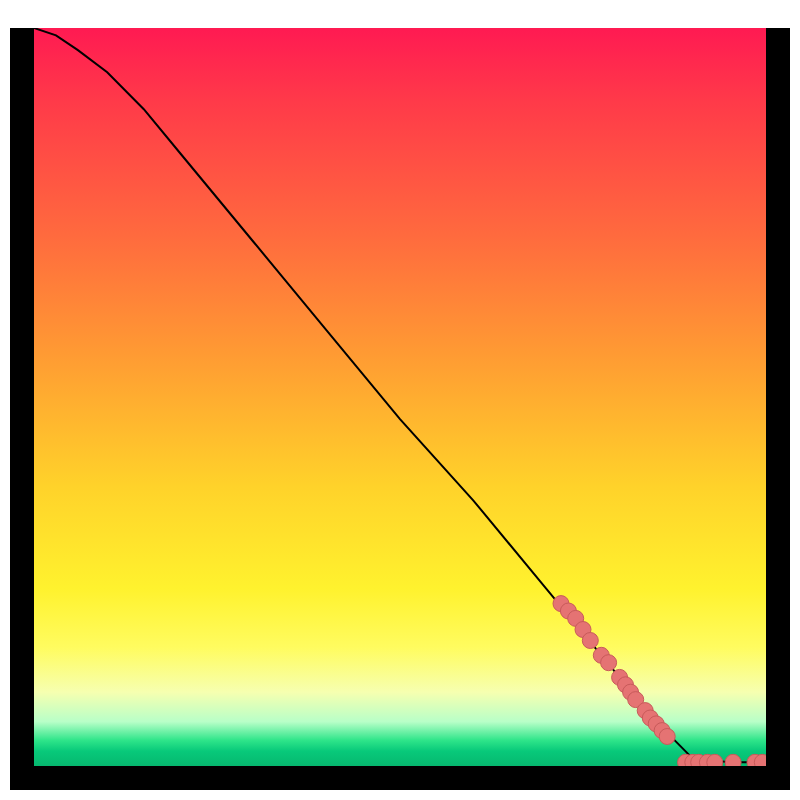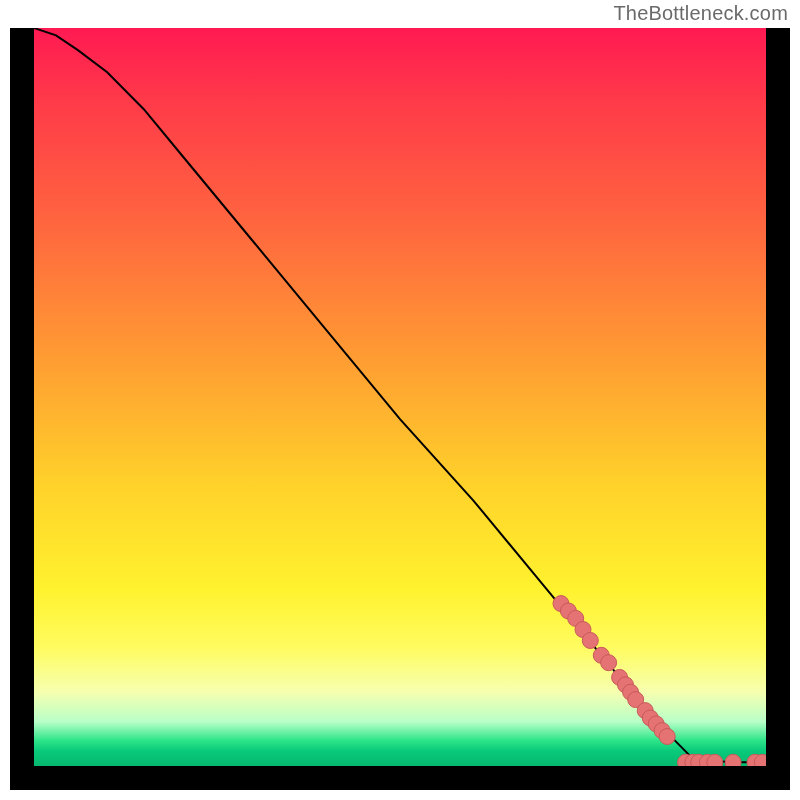--- a/index.html
+++ b/index.html
@@ -60,21 +60,20 @@
   }
   svg.overlay {
     position: absolute;
     inset: 0;
   }
 </style>
 </head>
 <body>
 
 <div class="frame">
-  <div class="attribution">TheBottleneck.com</div>
 
   <div class="plot-outer">
     <div class="plot-inner">
       <div class="gradient"></div>
       <svg class="overlay" viewBox="0 0 732 738" preserveAspectRatio="none">
         <g id="curve-layer">
             <path d="M0.0 0.0 L22.0 7.4 L43.9 22.1 L73.2 44.3 L109.8 81.2 L146.4 125.5 L219.6 214.0 L292.8 302.6 L366.0 391.1 L439.2 472.3 L512.4 560.9 L585.6 649.4 L622.2 693.7 L658.8 730.6 L695.4 734.3 L732.0 734.3 " fill="none" stroke="#000000" stroke-width="2"></path>
           </g>
         <g id="marker-layer">
             <circle cx="527.0" cy="575.6" r="8" fill="#e57373" stroke="#c85a5a" stroke-width="1"></circle>

